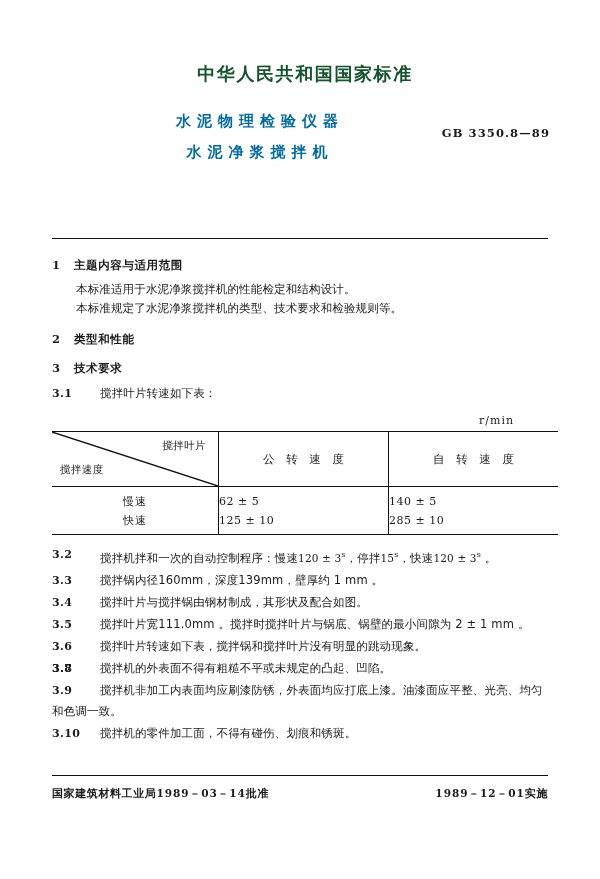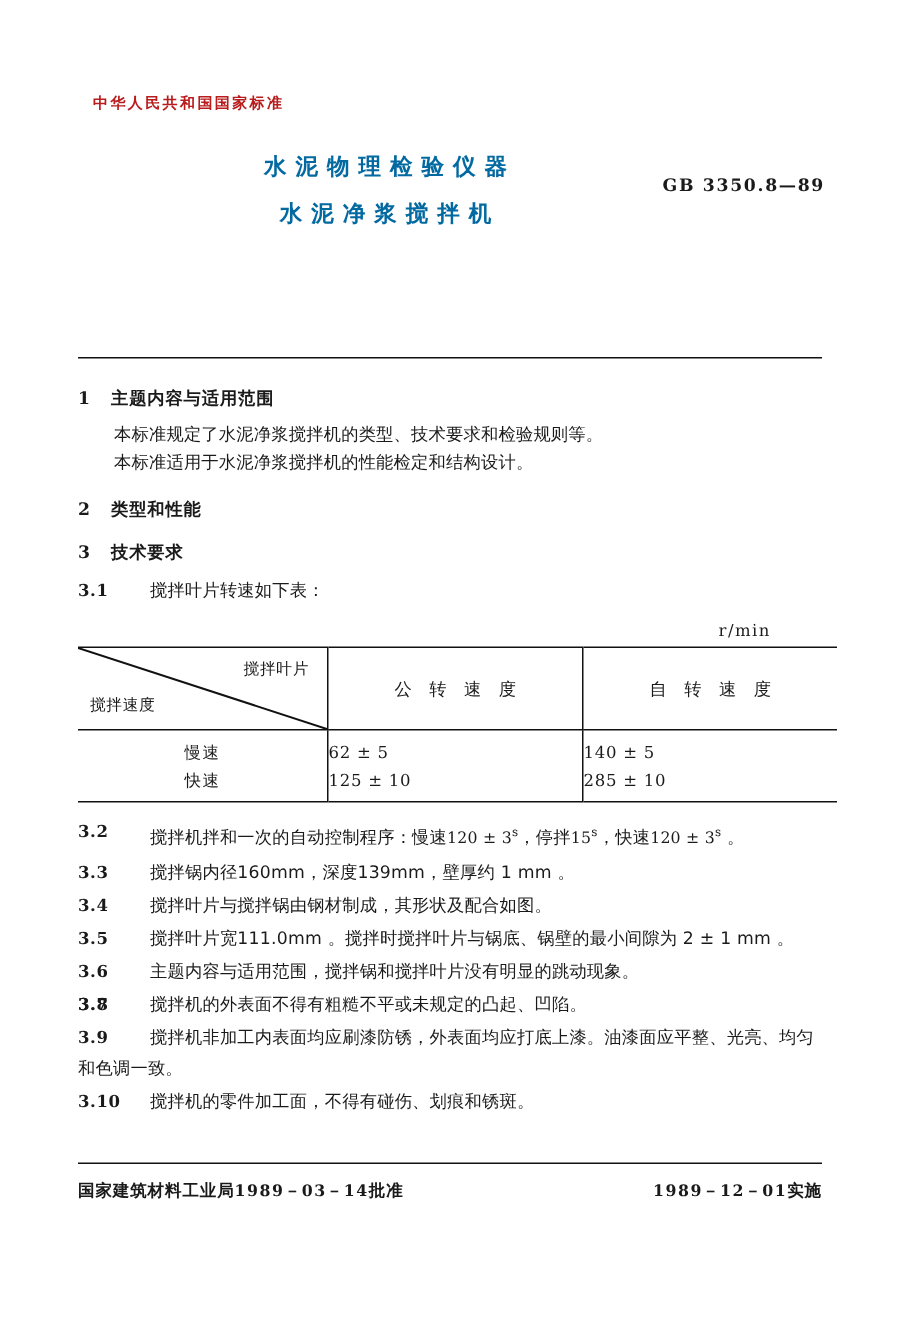--- a/index.html
+++ b/index.html
@@ -25,25 +25,26 @@
   }
 
   
   .masthead {
     position: absolute;
     left: 52px;
     top: 62px;
     width: 496px;
   }
   .nat-std {
-    font-size: 10px;
+    text-align: center;
+    font-size: 18px;
     font-weight: bold;
     letter-spacing: 1.6px;
     padding-left: 10px;
-    color: #b91c1c;
+    color: #14532d;
   }
   .title-row {
     position: relative;
     margin-top: 20px;
     height: 64px;
   }
   .doc-title {
     text-align: center;
     font-size: 15px;
     font-weight: bold;
@@ -273,22 +274,22 @@
 
   </div>
 
   <div class="rule-top"></div>
 
   <div class="content">
 
     <div class="sec-head">
       <span class="num">1</span><span>主题内容与适用范围</span>
     </div>
+    <div class="para indent">本标准适用于水泥净浆搅拌机的性能检定和结构设计。</div>
     <div class="para indent">本标准规定了水泥净浆搅拌机的类型、技术要求和检验规则等。</div>
-    <div class="para indent">本标准适用于水泥净浆搅拌机的性能检定和结构设计。</div>
 
     <div class="sec-head">
       <span class="num">2</span><span>类型和性能</span>
     </div>
 
     <div class="sec-head">
       <span class="num">3</span><span>技术要求</span>
     </div>
 
     <div class="clause">
@@ -351,21 +352,21 @@
         <span class="cbody">搅拌叶片与搅拌锅由钢材制成，其形状及配合如图。</span>
       </div>
 
       <div class="clause">
         <span class="cnum">3.5</span>
         <span class="cbody">搅拌叶片宽111.0mm 。搅拌时搅拌叶片与锅底、锅壁的最小间隙为 2 ± 1 mm 。</span>
       </div>
 
       <div class="clause">
         <span class="cnum">3.6</span>
-        <span class="cbody">主题内容与适用范围，搅拌锅和搅拌叶片没有明显的跳动现象。</span>
+        <span class="cbody">搅拌叶片转速如下表，搅拌锅和搅拌叶片没有明显的跳动现象。</span>
       </div>
 
       <div class="clause">
         <span class="cnum">3.7</span>
       </div>
 
       <div class="clause">
         <span class="cnum">3.8</span>
         <span class="cbody">搅拌机的外表面不得有粗糙不平或未规定的凸起、凹陷。</span>
       </div>

